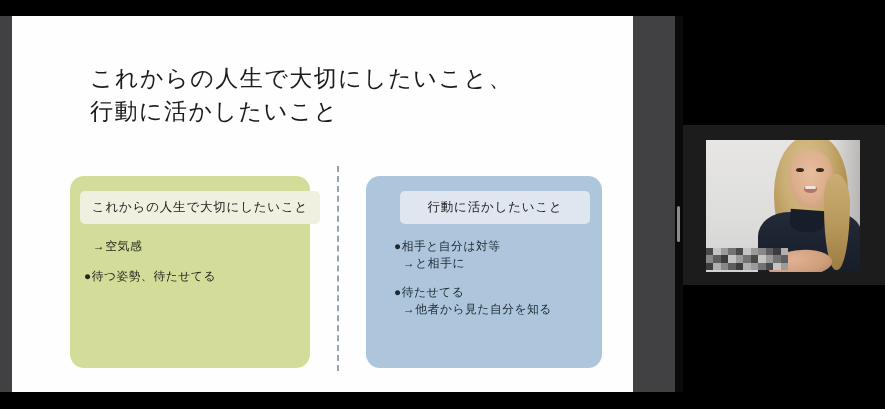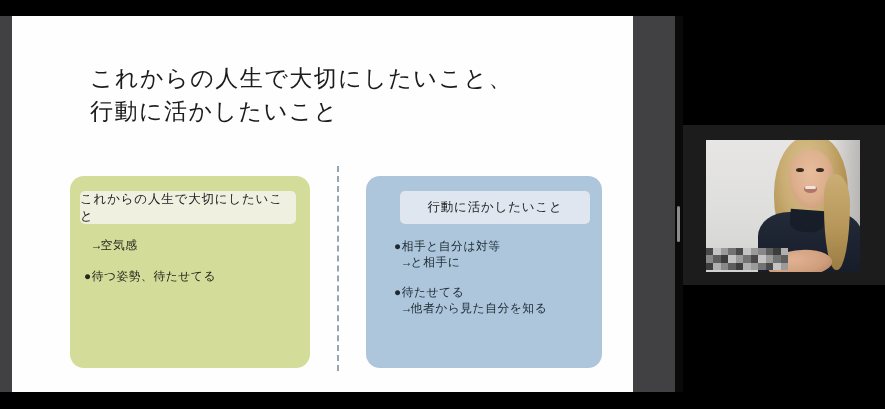--- a/index.html
+++ b/index.html
@@ -74,21 +74,21 @@
     border-radius: 5px;
     display: flex;
     align-items: center;
     justify-content: center;
     font-size: 12.5px;
     letter-spacing: 0.8px;
     color: #1b1b1b;
   }
   #chip-left {
     left: 10px;
-    width: 216px;
+    width: 240px;
     background: #eff0df;
   }
   #chip-right {
     left: 34px;
     width: 190px;
     background: #dfe6ef;
   }
 
   .bullets {
     position: absolute;
@@ -102,21 +102,20 @@
   }
   #bullets-left { left: 14px; color: #23281c; }
   #bullets-right { left: 28px; color: #1e2a33; }
 
   .bullet-item { margin-bottom: 13px; }
   .bullet-item:last-child { margin-bottom: 0; }
   .bullet-head { white-space: pre; }
   .bullet-sub {
     white-space: pre-line;
     padding-left: 9px;
-    font-family: Liberation Mono, monospace;
   }
 
   
   #card-divider {
     position: absolute;
     left: 325px;
     top: 150px;
     width: 0px;
     height: 205px;
     border-left: 2px dashed #97a5b2;

